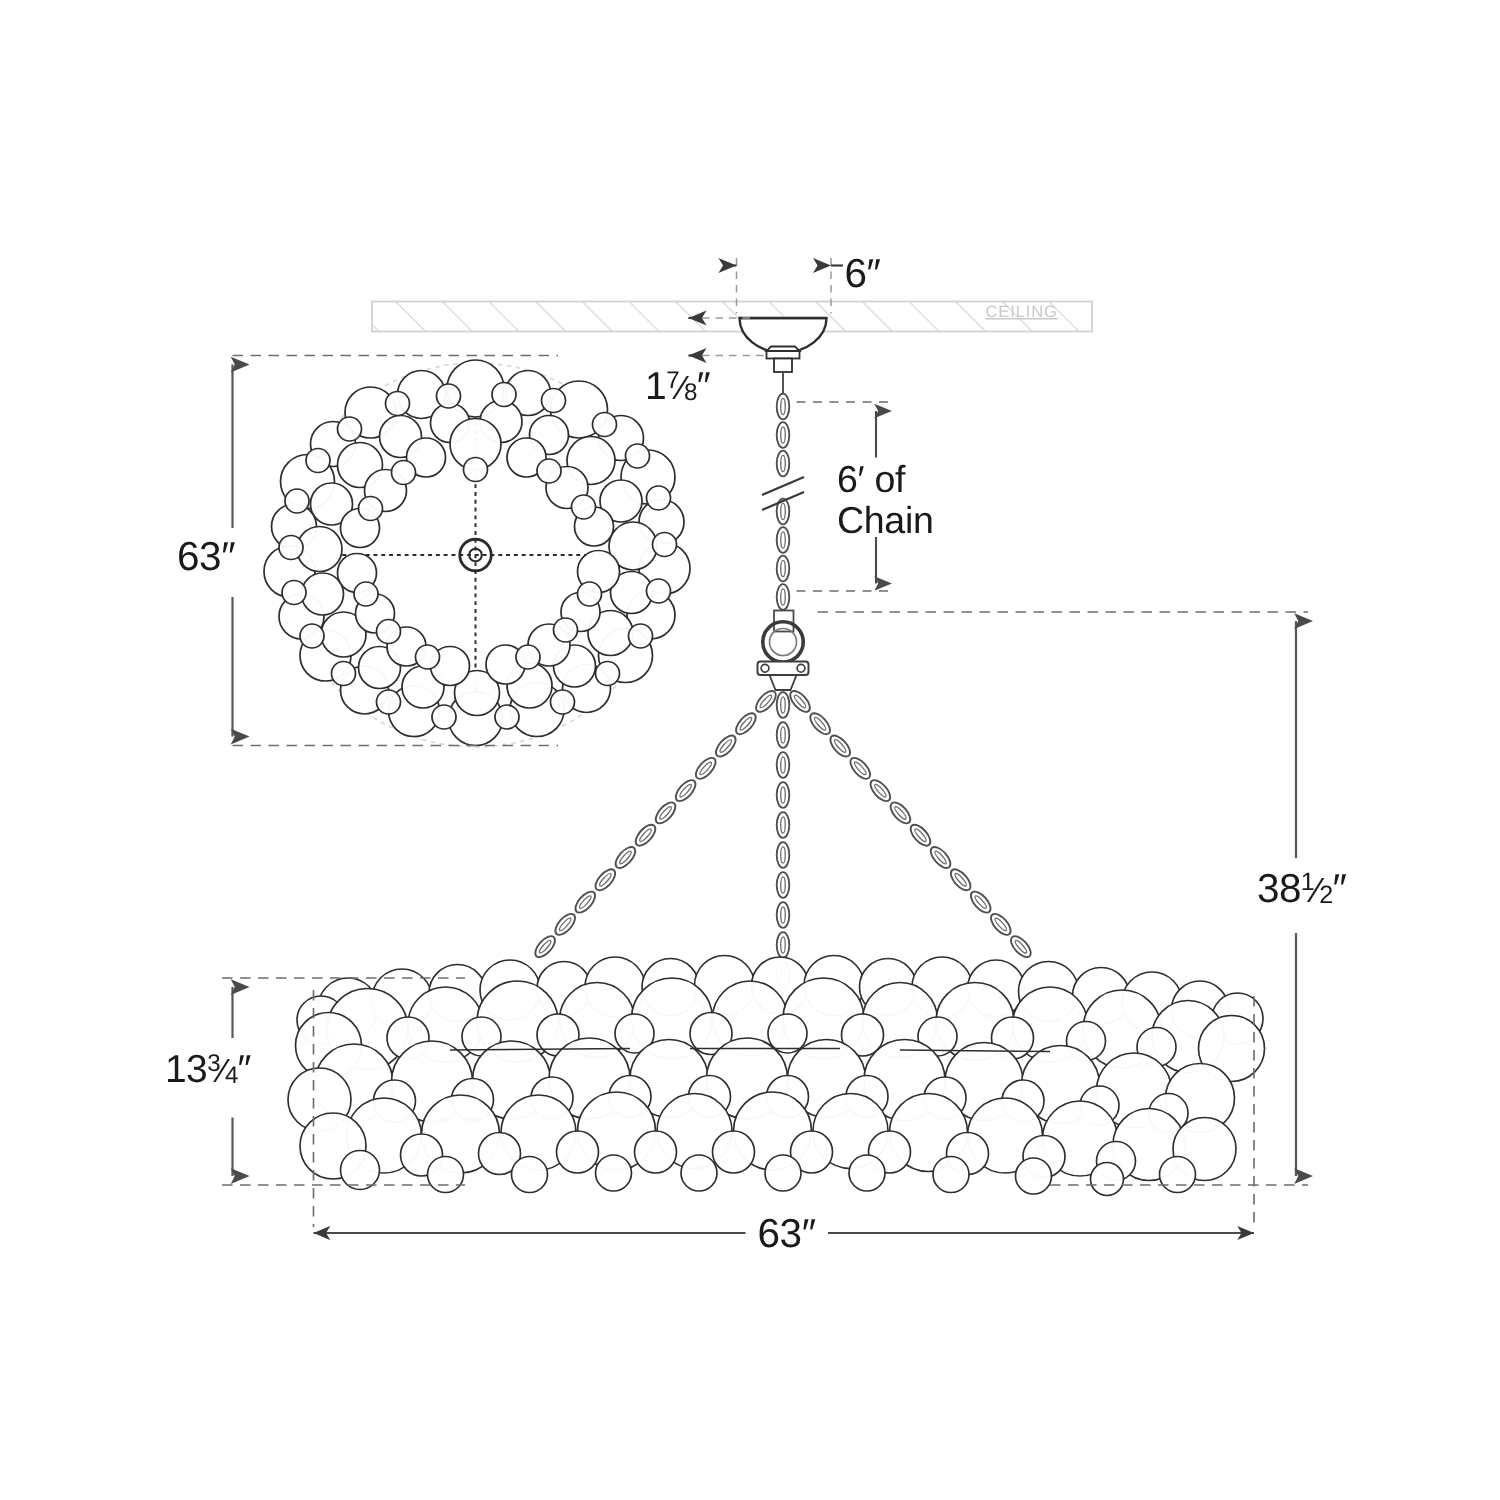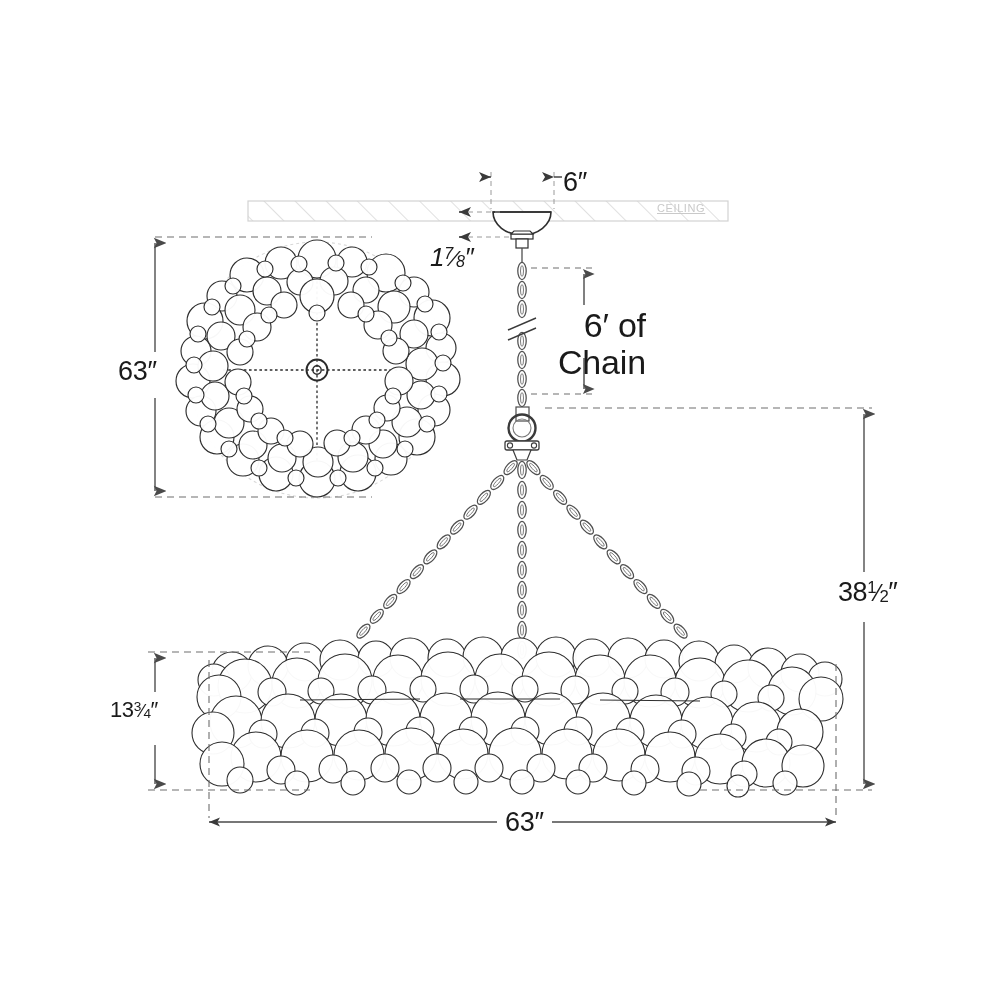--- a/index.html
+++ b/index.html
@@ -23,25 +23,25 @@
     height: 1000px;
   }
   .dim-label {
     position: absolute;
     font-family: "Liberation Sans", sans-serif;
     color: #1a1a1a;
     white-space: pre;
     line-height: 1.08;
   }
   .lbl-63-left   { left: 118px; top: 357px; font-size: 27px; letter-spacing: -0.3px; }
-  .lbl-1-78      { left: 430px; top: 243px; font-size: 26px; letter-spacing: -0.3px; font-style: italic; }
+  .lbl-1-78      { left: 430px; top: 243px; font-size: 26px; letter-spacing: -0.3px; }
   .lbl-6in       { left: 563px; top: 168px; font-size: 27px; letter-spacing: -0.3px; }
-  .lbl-chain     { left: 558px; top: 307px; font-size: 34px; text-align: right; letter-spacing: -0.2px; }
+  .lbl-chain     { left: 558px; top: 307px; font-size: 25px; text-align: left; letter-spacing: -0.2px; }
   .lbl-385       { left: 838px; top: 578px; font-size: 27px; letter-spacing: -0.4px; }
-  .lbl-1334      { left: 110px; top: 698px; font-size: 22px; letter-spacing: -0.4px; }
+  .lbl-1334      { left: 110px; top: 698px; font-size: 26px; letter-spacing: -0.4px; }
   .lbl-63-bot    { left: 505px; top: 808px; font-size: 27px; letter-spacing: -0.3px; }
   .lbl-ceiling   { left: 657px; top: 203px; font-size: 11px; color: #c9c9c9; letter-spacing: 0.6px; text-decoration: underline; }
   sup.frac-n { font-size: 0.62em; vertical-align: 0.45em; letter-spacing: -0.5px; }
   sub.frac-d { font-size: 0.62em; vertical-align: -0.05em; letter-spacing: -0.5px; }
   .slash { font-size: 0.86em; }
 </style>
 </head>
 <body>
 
 <div id="page">

